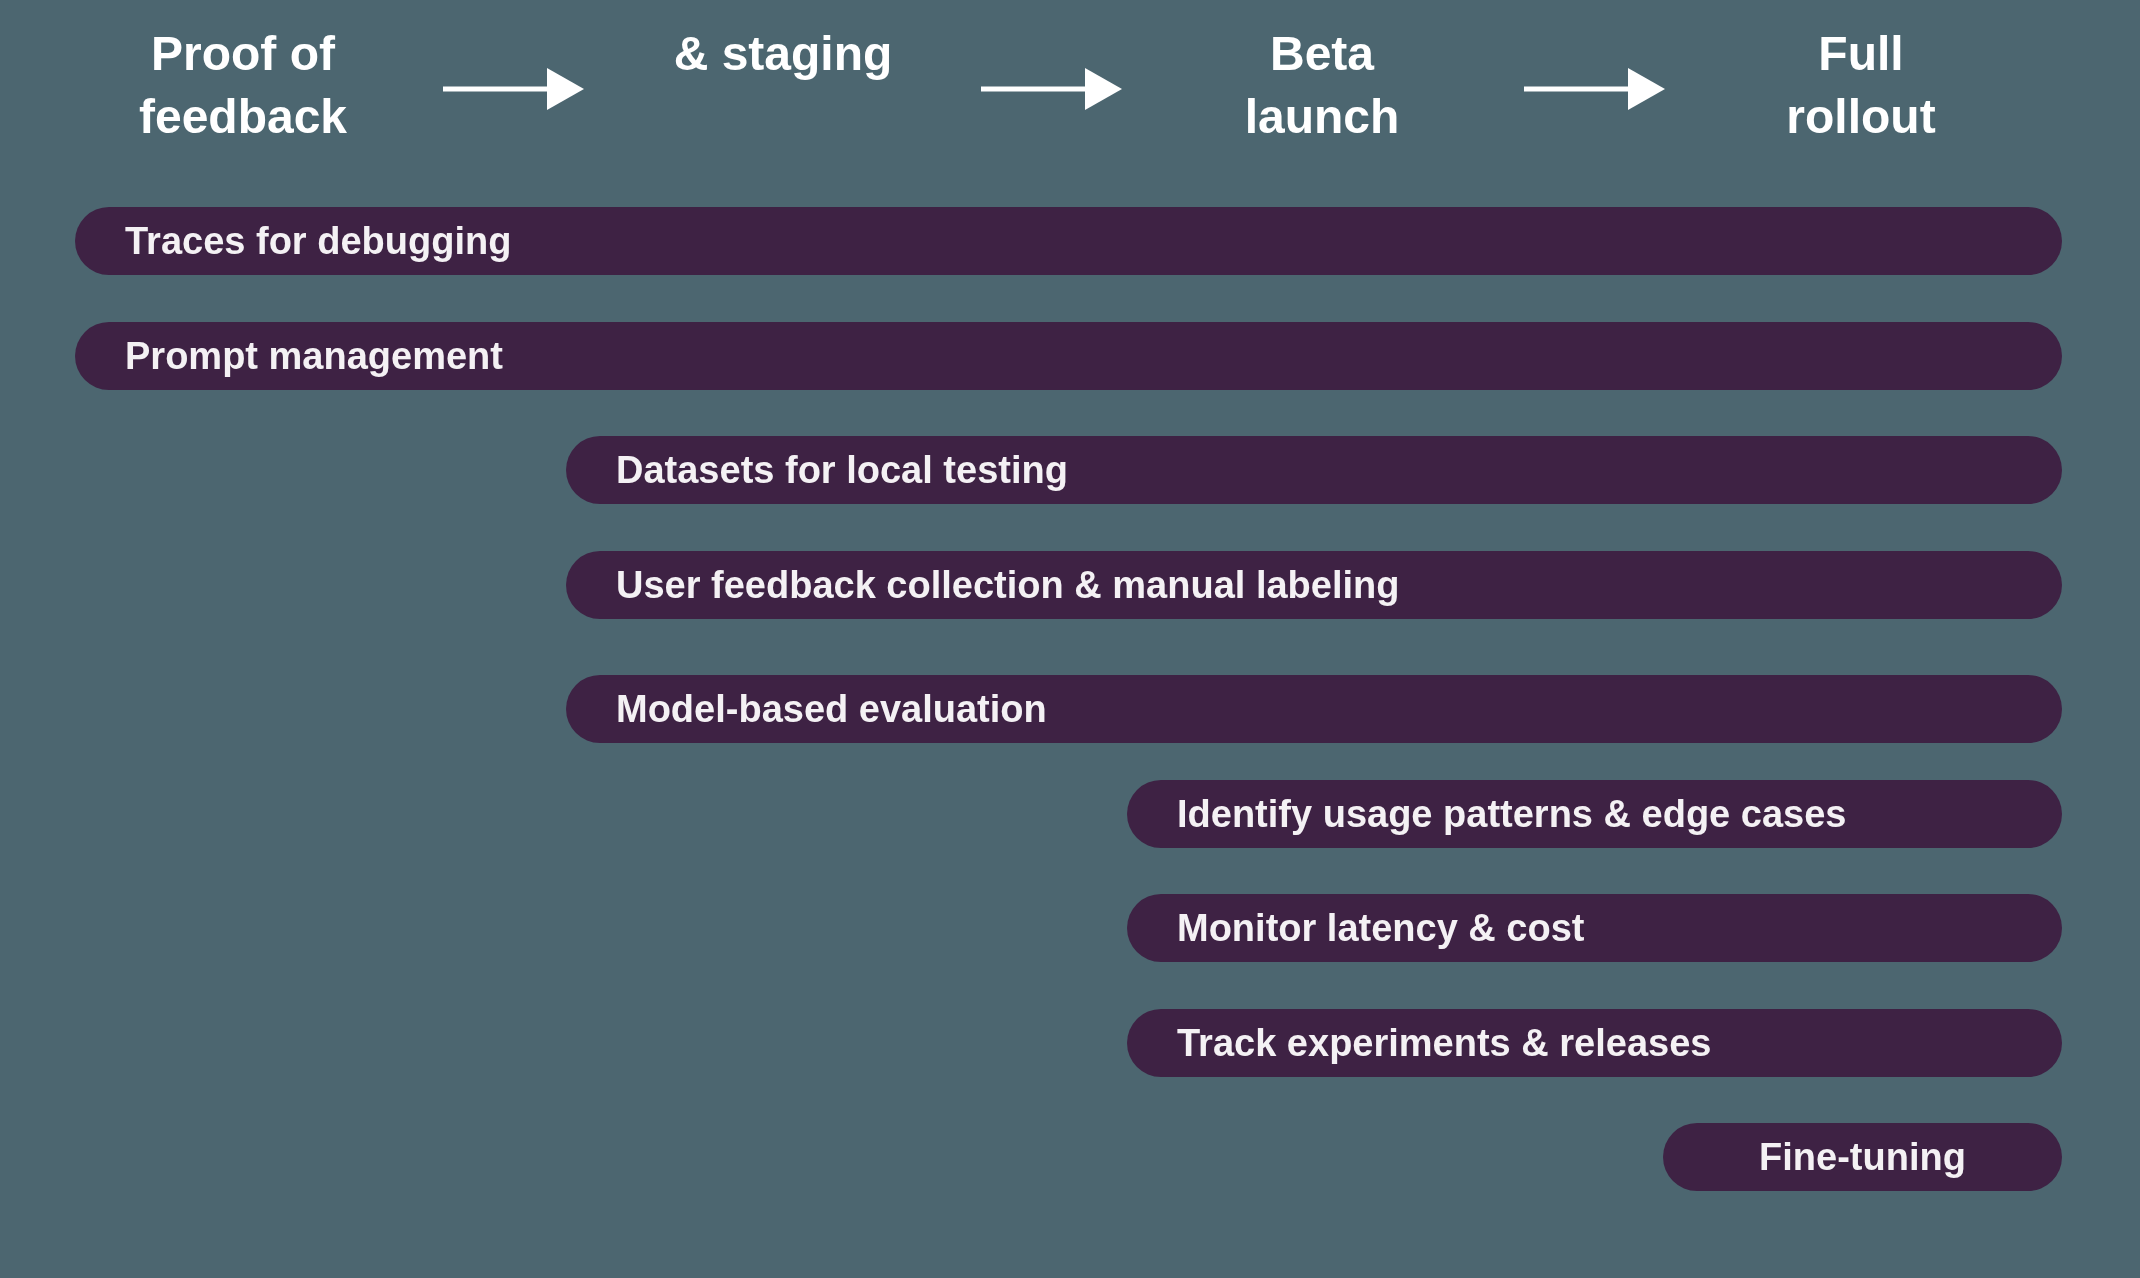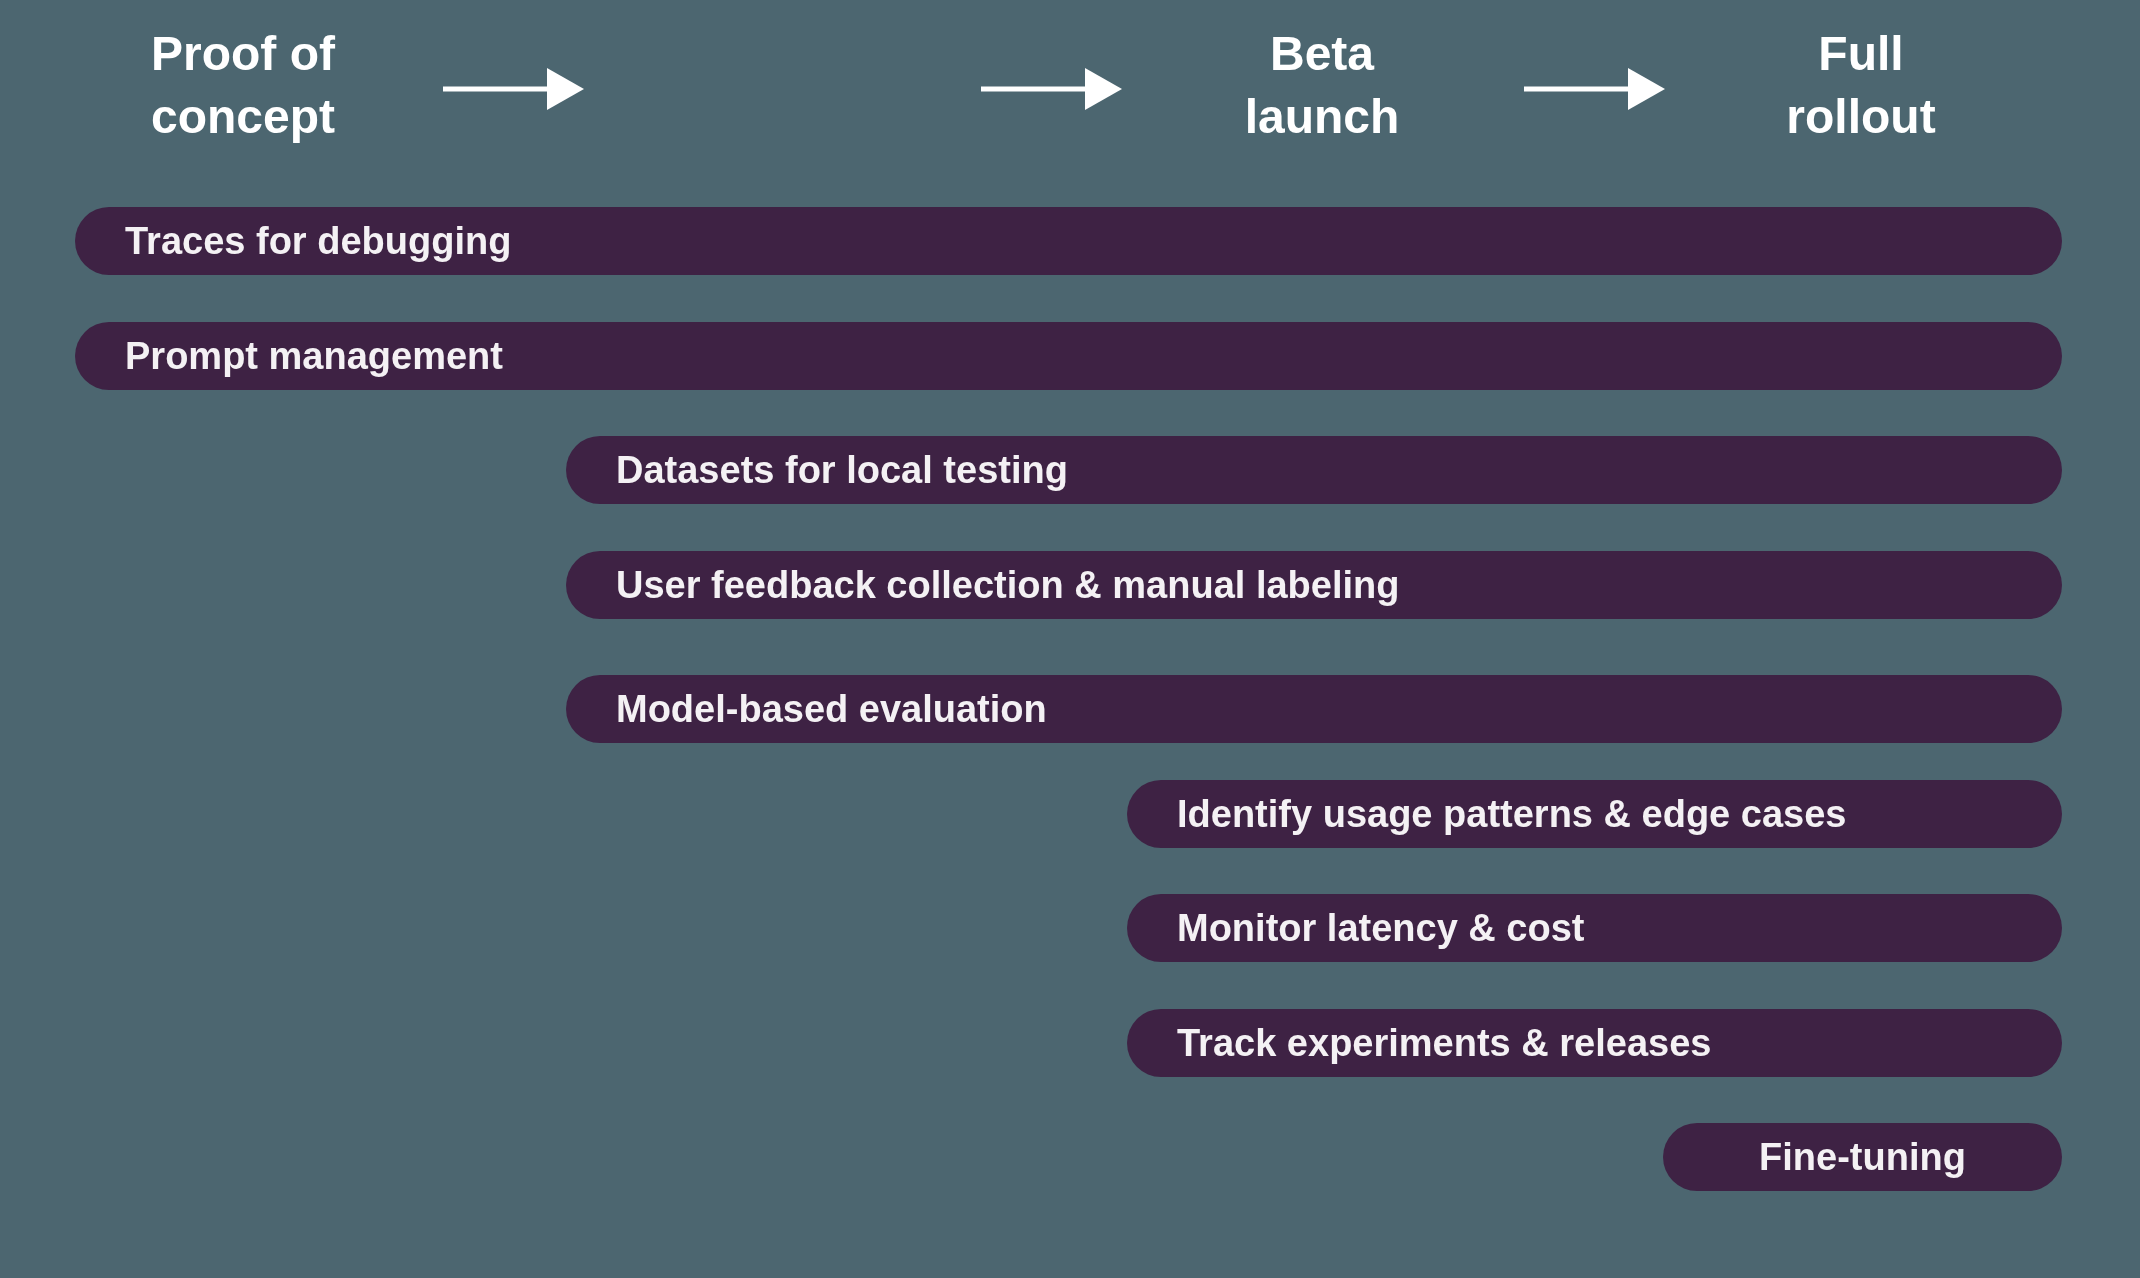--- a/index.html
+++ b/index.html
@@ -50,23 +50,24 @@
     padding-left: 0;
   }
 </style>
 </head>
 <body>
 
 <div id="canvas">
   <div id="headers">
       <div class="phase" style="left: 243px;">
         <span>Proof of</span>
-        <span>concept</span>
+        <span>feedback</span>
       </div>
       <div class="phase" style="left: 783px;">
+        <span>&amp; staging</span>
       </div>
       <div class="phase" style="left: 1322px;">
         <span>Beta</span>
         <span>launch</span>
       </div>
       <div class="phase" style="left: 1861px;">
         <span>Full</span>
         <span>rollout</span>
       </div>
       <div class="arrow" style="left: 443px;"><svg width="141" height="44" viewBox="0 0 141 44" xmlns="http://www.w3.org/2000/svg">

